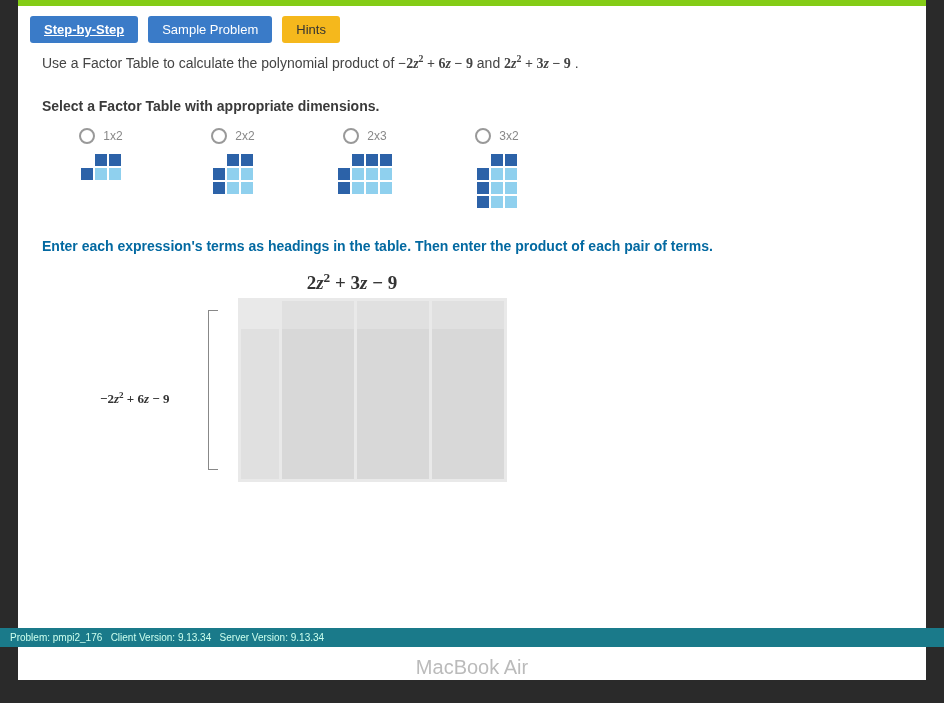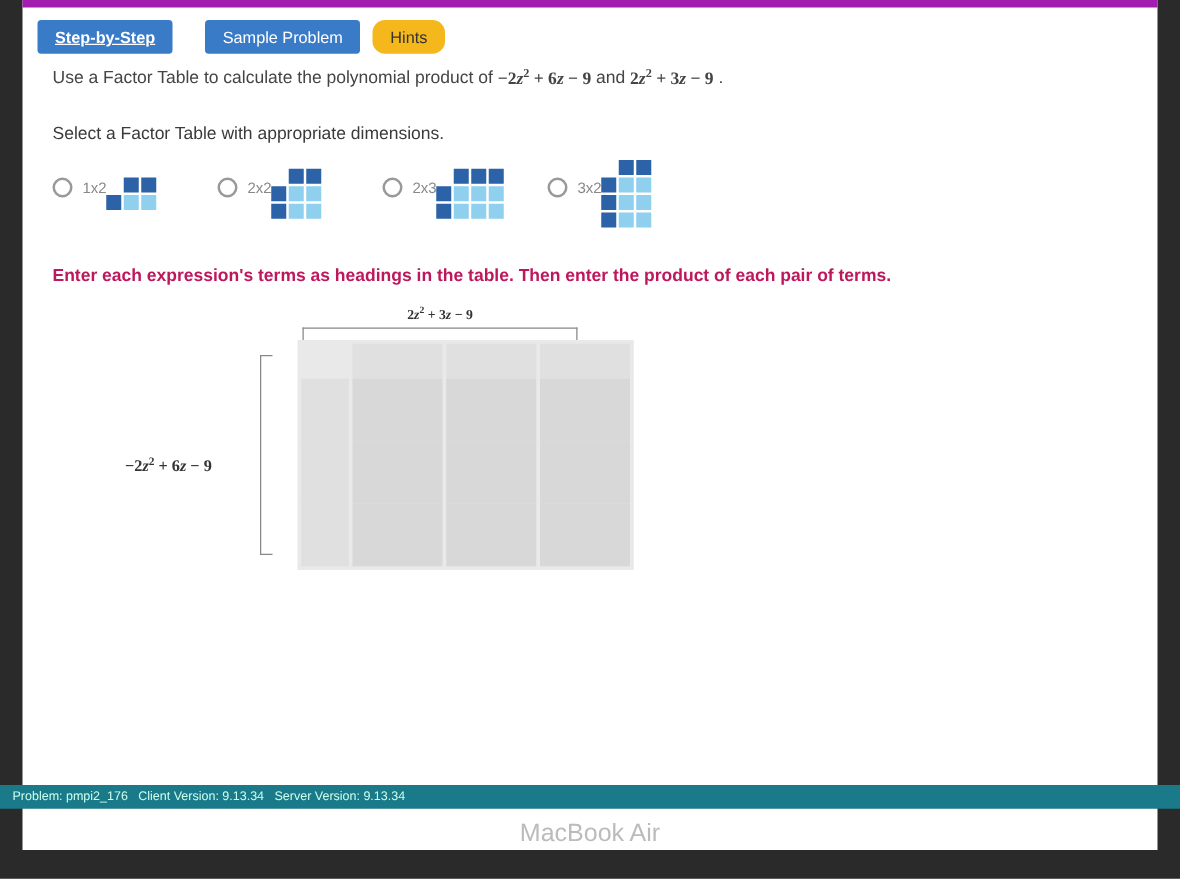--- a/index.html
+++ b/index.html
@@ -9,89 +9,89 @@
     width: 944px;
     height: 703px;
     overflow: hidden;
     position: relative;
   }
   .screen {
     background: #fff;
     margin: 0 18px;
     height: 680px;
     position: relative;
-    border-top: 6px solid #a21caf;
+    border-top: 6px solid #84cc16;
   }
   .tabs {
     display: flex;
     gap: 10px;
     padding: 10px 12px 6px;
   }
   .tab {
     padding: 6px 14px;
     font-size: 13px;
     color: #fff;
     border-radius: 3px;
     cursor: pointer;
   }
   .tab.active {
     background: #3a7bc8;
     text-decoration: underline;
     font-weight: bold;
   }
-  .tab.sample { background: #3a7bc8; margin-left: 16px; }
-  .tab.hints { background: #f5b81c; color: #333; border-radius: 10px; }
+  .tab.sample { background: #3a7bc8; }
+  .tab.hints { background: #f5b81c; color: #333; }
   .content { padding: 4px 24px 12px; color: #333; }
   .prompt { font-size: 14px; color: #444; margin-bottom: 26px; }
   .math { font-family: 'Times New Roman', serif; }
   sup { font-size: 0.7em; vertical-align: super; }
   .section-heading {
-    font-size: 14px; font-weight: normal; color: #3a3a3a;
+    font-size: 14px; font-weight: bold; color: #3a3a3a;
     margin-bottom: 14px;
   }
   .options-row {
     display: flex; gap: 14px; margin-bottom: 30px;
     flex-wrap: nowrap;
   }
   .option {
-    display: flex; flex-direction: row; align-items: center;
+    display: flex; flex-direction: column; align-items: center;
     width: 118px;
   }
   .option-head { display: flex; align-items: center; gap: 8px; margin-bottom: 10px;}
   .radio {
     width: 16px; height: 16px; border-radius: 50%;
     border: 2px solid #999; display:inline-flex;
     align-items:center; justify-content:center; background:#fff;
   }
   .dim-label { font-size: 12px; color: #888; }
   .mini {
     display: inline-flex; flex-direction: column; gap: 2px;
   }
   .mini .r { display:flex; gap:2px; }
   .mini .c { width:12px; height:12px; }
   .hd { background:#2c62a8; }
   .bd { background:#8fd0ee; }
   .em { background:transparent; }
 
   .instr {
-    font-size: 14px; font-weight: bold; color: #be185d;
+    font-size: 14px; font-weight: bold; color: #0369a1;
     margin-bottom: 16px;
   }
   .factor-area {
     position: relative; width: 460px; height: 280px;
   }
   .top-bracket {
     position:absolute; top:0; left:200px; width:220px; text-align:center;
   }
   .top-bracket .line {
     border-top:1px solid #888; height:10px;
     border-left:1px solid #888; border-right:1px solid #888;
     margin-top:4px;
   }
-  .top-bracket .lbl { font-size:11px; }
+  .top-bracket .lbl { font-size:19px; }
   .left-bracket {
     position:absolute; top:90px; left:58px; width:120px;
   }
   .left-bracket .line {
     border-left:1px solid #888; width:10px; height:160px;
     border-top:1px solid #888; border-bottom:1px solid #888;
     position:absolute; left:108px; top:-50px;
   }
   .left-bracket .lbl { font-size:13px; position:relative; top:30px;}
   .grid-table {

